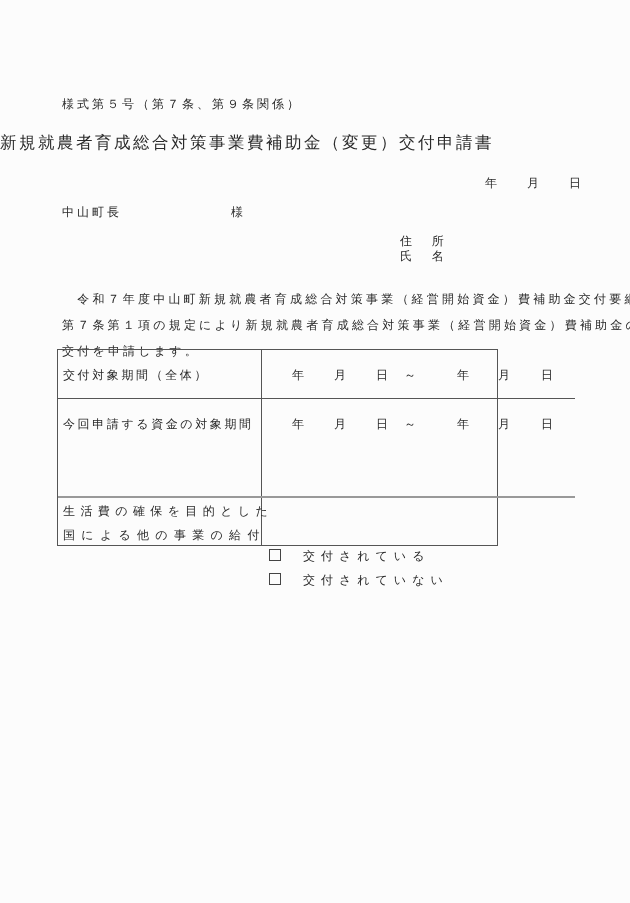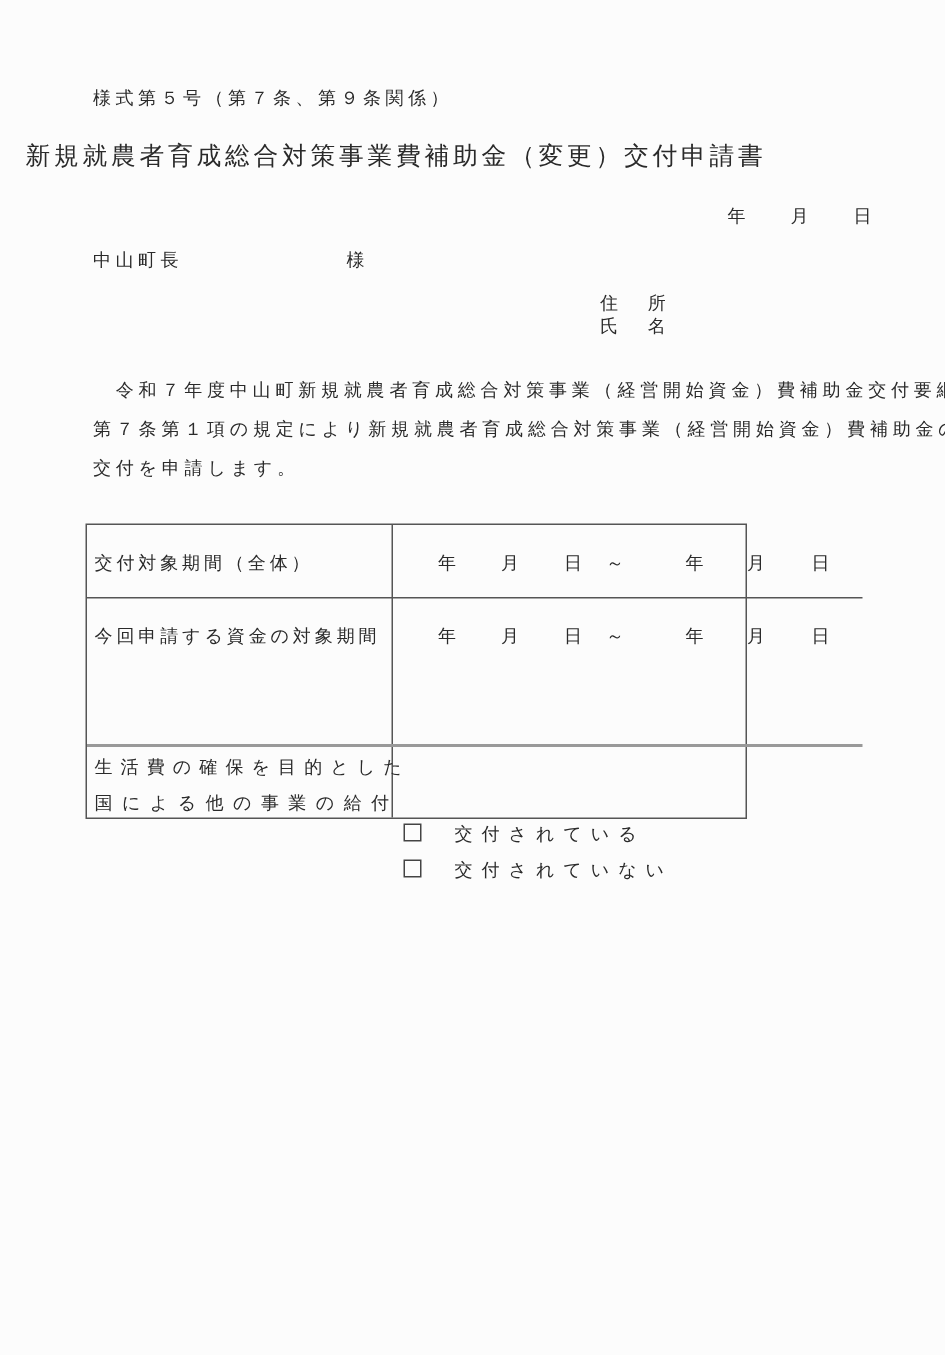--- a/index.html
+++ b/index.html
@@ -4,23 +4,23 @@
 <style>
   html, body { margin: 0; padding: 0; }
   body {
     width: 630px; height: 903px;
     background: #fcfcfc;
     color: #2a2a2a;
     font-family: "DejaVu Serif", "Liberation Serif", serif;
     position: relative;
     overflow: hidden;
   }
-  .abs { position: absolute; white-space: nowrap; }
+  .abs { position: absolute; white-space: nowrap; margin-top: 39px; }
   .form-no { left: 62px; top: 57px; font-size: 12px; letter-spacing: 3px; }
-  .title { left: 0; width: 528px; top: 93px; text-align: center; font-size: 16.5px; letter-spacing: 2.5px; }
+  .title { left: 0; width: 528px; top: 93px; font-size: 16.5px; letter-spacing: 2.5px; }
   .date-line { top: 136px; font-size: 12px; }
   .addressee { left: 62px; top: 165px; font-size: 12px; letter-spacing: 3px; }
   .sama { left: 231px; top: 165px; font-size: 12px; }
   .applicant-label { left: 400px; font-size: 12px; }
   .applicant-label span { display: inline-block; }
   .body-text { left: 62px; top: 247px; width: 520px; font-size: 12px; line-height: 26px; letter-spacing: 3.2px; white-space: normal; }
   .body-text div { white-space: nowrap; }
 
   .table {
     position: absolute; left: 57px; top: 349px; width: 441px; height: 197px;

